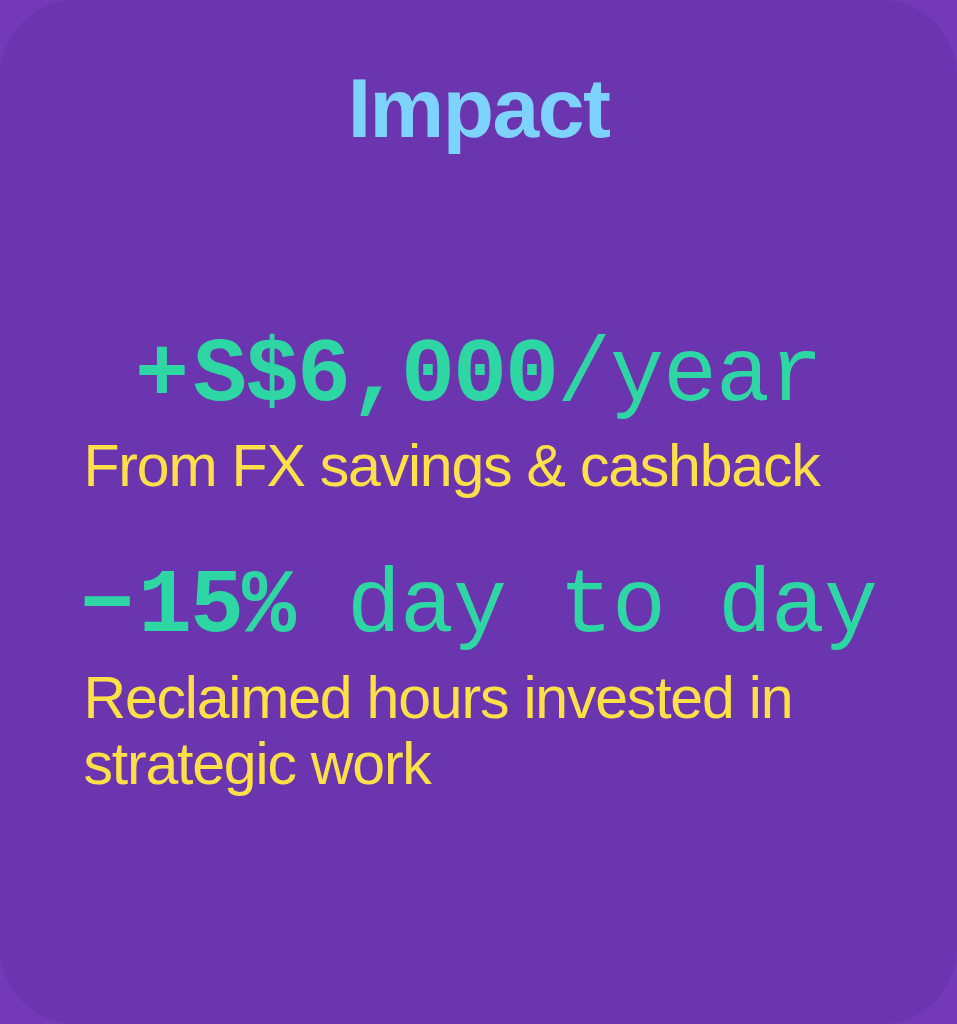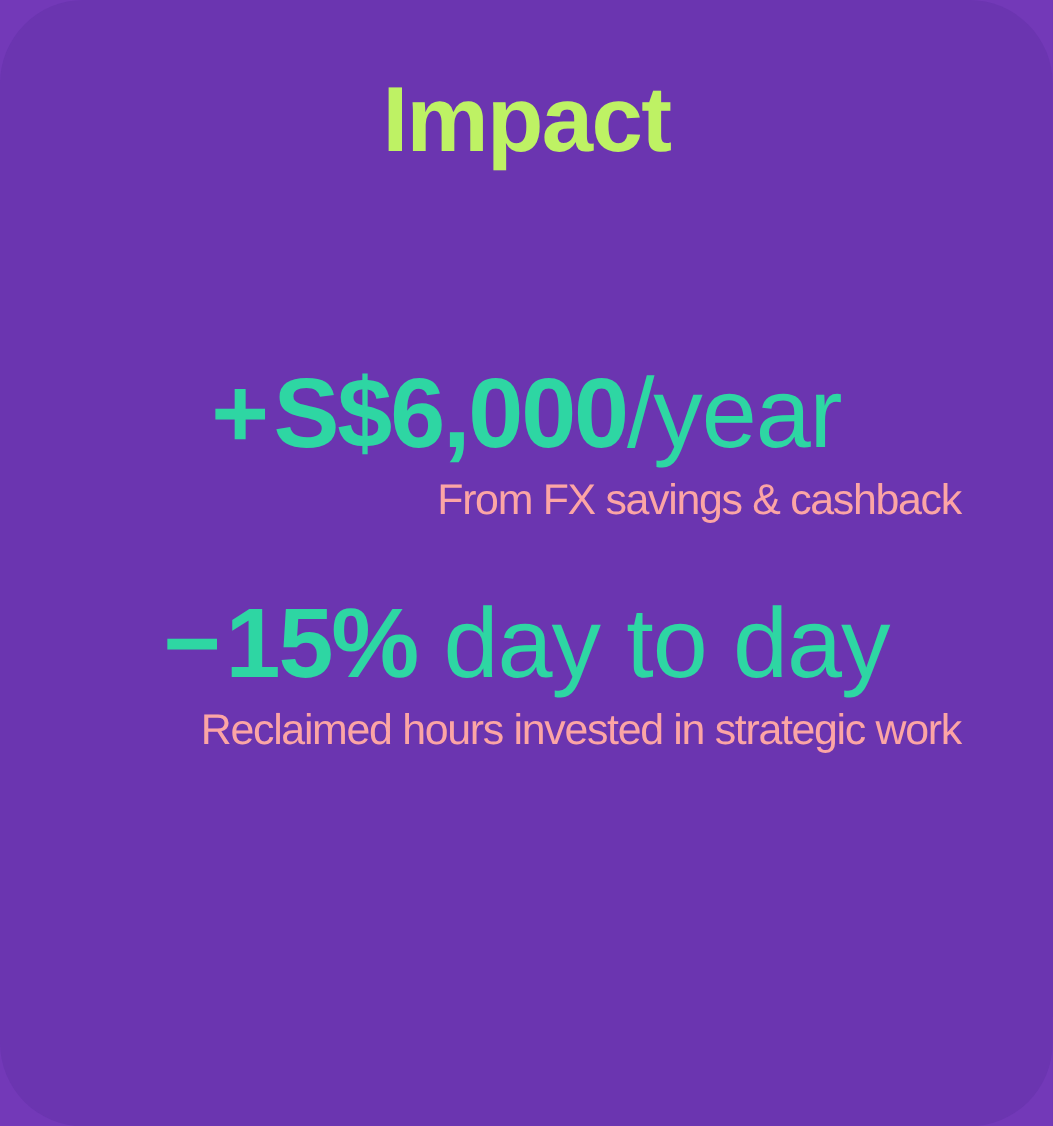--- a/index.html
+++ b/index.html
@@ -39,21 +39,21 @@
   }
 
   
   .card-title {
     margin: 0;
     padding-top: 64px;
     font-size: 84px;
     line-height: 1.05;
     font-weight: 700;
     letter-spacing: -1.5px;
-    color: #bef264;
+    color: #7dd3fc;
     text-align: center;
   }
 
   
   .stats {
     width: 100%;
     display: flex;
     flex-direction: column;
     align-items: center;
   }
@@ -66,45 +66,46 @@
   .stat-block.first  { margin-top: 176px; }
   .stat-block.second { margin-top: 60px; }
 
   .stat-headline {
     margin: 0;
     font-size: 90px;
     line-height: 1.08;
     color: #2ed6a3;
     letter-spacing: -2px;
     white-space: nowrap;
+    font-family: Liberation Mono, monospace;
   }
 
   .stat-strong {
     font-weight: 700;
   }
 
   .stat-light {
     font-weight: 400;
     letter-spacing: -1px;
   }
 
   .stat-sign {
     font-weight: 700;
     display: inline-block;
     margin-right: 6px;
   }
 
   .stat-caption {
     margin: 8px 0 0 0;
-    font-size: 39px;
+    font-size: 59px;
     line-height: 1.12;
     font-weight: 400;
     letter-spacing: -1.2px;
-    color: #fca5a5;
-    text-align: right;
+    color: #fde047;
+    text-align: left;
     max-width: 790px;
     margin-left: auto;
     margin-right: auto;
   }
 </style>
 </head>
 <body>
 
 <div class="stage">
 

